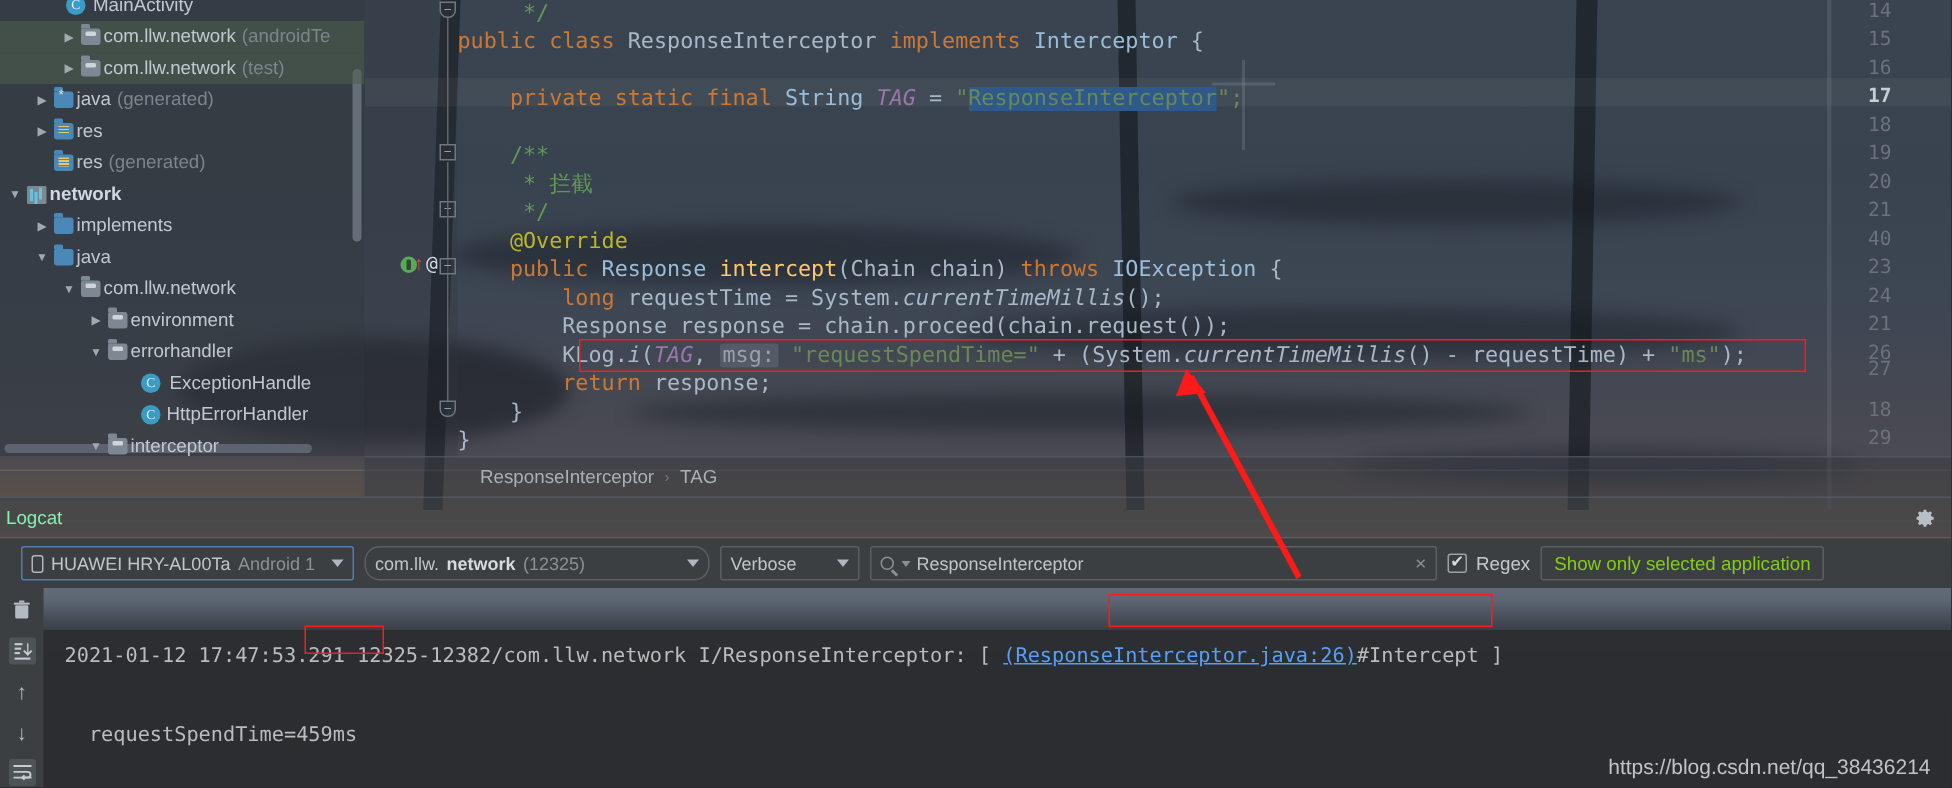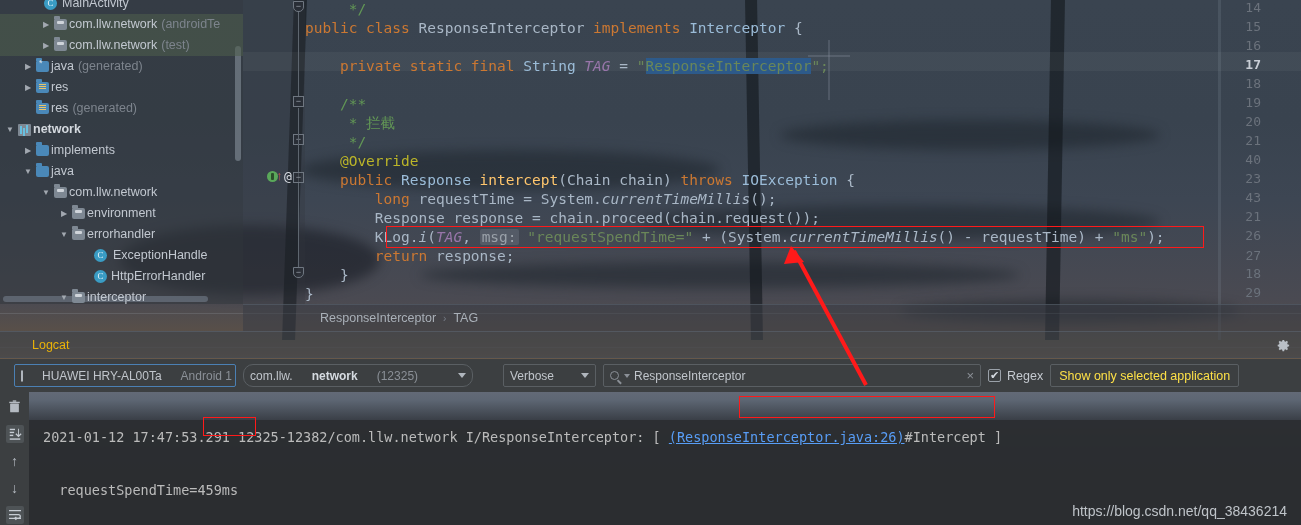--- a/index.html
+++ b/index.html
@@ -184,36 +184,36 @@
     z-index: 5;
   }
   .lc-header {
     position: absolute; left:0; top:0; width:1301px; height: 27px;
     background: rgba(60,66,74,0.62);
     border-top: 1px solid rgba(95,105,118,0.5);
     border-bottom: 1px solid rgba(70,78,88,0.6);
     display:flex; align-items:center;
   }
   .lc-title {
-    font-size: 12.5px; color: #eab308; padding-left: 32px;
+    font-size: 12.5px; color: #86efac; padding-left: 4px;
   }
   .gear {
     position:absolute; right:10px; top:6px; width:15px; height:15px;
     color:#b9bfc6;
   }
   .lc-toolbar {
     position: absolute; left:0; top:28px; width:1301px; height:33px;
     background: #3c3f41;
     display:flex; align-items:center; gap:7px;
     padding-left:14px;
   }
   .combo {
     height: 23px; border:1px solid #5a5f63; border-radius:2px;
     background:#3c3f41; color:#c0c5cb; font-size:12px;
-    display:flex; align-items:center; padding:0 6px; gap:19px;
+    display:flex; align-items:center; padding:0 6px; gap:5px;
     white-space:nowrap;
   }
   .combo.focus { border-color:#4b80b4; }
   .caret {
     width:0;height:0;border-left:4px solid transparent;border-right:4px solid transparent;
     border-top:5px solid #b0b6bd; margin-left:auto;
   }
   .phoneico {
     width:8px;height:12px;border:1px solid #b0b6bd;border-radius:2px;display:inline-block;
   }
@@ -235,21 +235,21 @@
   .clearx { margin-left:auto; color:#8b9097; font-size:13px; }
   .chk {
     display:flex;align-items:center;gap:6px;font-size:12.5px;color:#c5cad0;
   }
   .chkbox {
     width:13px;height:13px;border:1px solid #9aa1a9;border-radius:2px;background:#3c3f41;
     color:#d6dbe1;font-size:11px;line-height:11px;text-align:center;
   }
   .flatbtn {
     height:23px;border:1px solid #5a5f63;border-radius:2px;background:#3c3f41;
-    color:#fde047;font-size:12.5px;display:flex;align-items:center;padding:0 8px;
+    color:#84cc16;font-size:12.5px;display:flex;align-items:center;padding:0 8px;
     white-space:nowrap;
   }
 
   
   .lc-side {
     position:absolute; left:0; top:61px; width:29px; height:133px;
     background:#3c3f41; display:flex; flex-direction:column; align-items:center;
     padding-top:6px; gap:9px;
   }
   .sideicon { width:18px;height:18px;color:#b4bac1;display:flex;align-items:center;justify-content:center;font-size:14px;}
@@ -409,24 +409,24 @@
     <div class="lnum" style="top:0px;">14</div>
     <div class="lnum" style="top:19px;">15</div>
     <div class="lnum" style="top:38px;">16</div>
     <div class="lnum cur" style="top:57px;">17</div>
     <div class="lnum" style="top:76px;">18</div>
     <div class="lnum" style="top:95px;">19</div>
     <div class="lnum" style="top:114px;">20</div>
     <div class="lnum" style="top:133px;">21</div>
     <div class="lnum" style="top:152px;">40</div>
     <div class="lnum" style="top:171px;">23</div>
-    <div class="lnum" style="top:190px;">43</div>
+    <div class="lnum" style="top:190px;">24</div>
     <div class="lnum" style="top:209px;">21</div>
     <div class="lnum" style="top:228px;">26</div>
-    <div class="lnum" style="top:249px;font-family:Liberation Mono, monospace;">27</div>
+    <div class="lnum" style="top:239px;">27</div>
     <div class="lnum" style="top:266px;">18</div>
     <div class="lnum" style="top:285px;">29</div>
 
     <div class="gicon" style="left:24px;top:171px;"></div>
     <div class="uparrow" style="left:33px;top:170px;">↑</div>
     <div class="atmark" style="left:41px;top:170px;">@</div>
 
     <div class="fold bot" style="top:1px;">−</div>
     <div class="foldline" style="top:12px;height:84px;"></div>
     <div class="fold" style="top:96px;">−</div>
@@ -488,21 +488,21 @@
         <span class="caret"></span>
       </div>
 
       <div class="combo" style="width:230px;border-radius:10px;">
         <span>com.llw.</span>
           <span class="strongtxt">network</span>
         <span class="muted">(12325)</span>
         <span class="caret"></span>
       </div>
 
-      <div class="combo" style="width:93px;margin-left:23px;">
+      <div class="combo" style="width:93px;">
         <span>Verbose</span>
         <span class="caret"></span>
       </div>
 
       <div class="searchbox">
         <span class="mag"></span>
           <span class="magcaret"></span>
         <span>ResponseInterceptor</span>
         <span class="clearx">×</span>
       </div>

